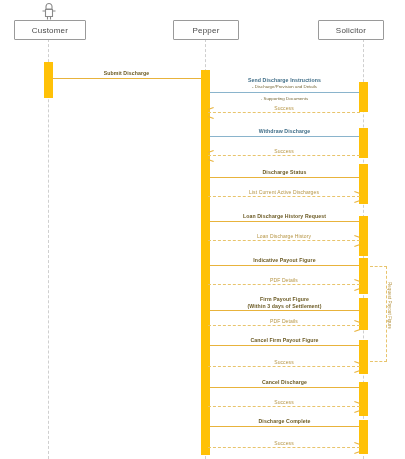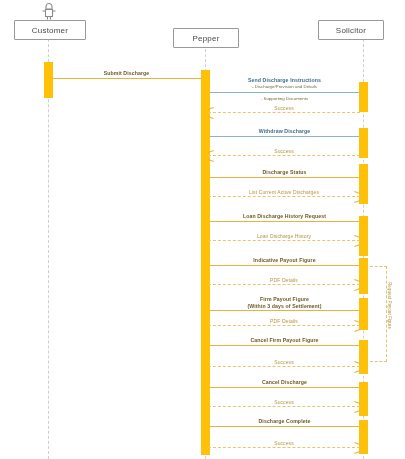--- a/index.html
+++ b/index.html
@@ -120,21 +120,21 @@
       <path d="M7.5 7.5 h7 v7 h-7 z" fill="none" stroke="#8a8a8a" stroke-width="1.1"></path>
       <path d="M7.5 9 h-3 M14.5 9 h3" stroke="#8a8a8a" stroke-width="1.1" fill="none"></path>
       <path d="M9.5 14.5 v3 M12.5 14.5 v3" stroke="#8a8a8a" stroke-width="1.1" fill="none"></path>
     </svg>
   </div>
 
   <div class="actorbox" style="left:14px;top:20px;width:70px;">
     <span>Customer</span>
   </div>
 
-  <div class="actorbox" style="left:173px;top:28px;width:64px;">
+  <div class="actorbox" style="left:173px;top:20px;width:64px;">
     <span>Pepper</span>
   </div>
 
   <div class="actorbox" style="left:318px;top:20px;width:64px;">
     <span>Solicitor</span>
   </div>
 
   <div class="activation" style="left:43.5px;top:62px;height:36px;"></div>
 
   <div class="activation" style="left:200.5px;top:70px;height:385px;"></div>

